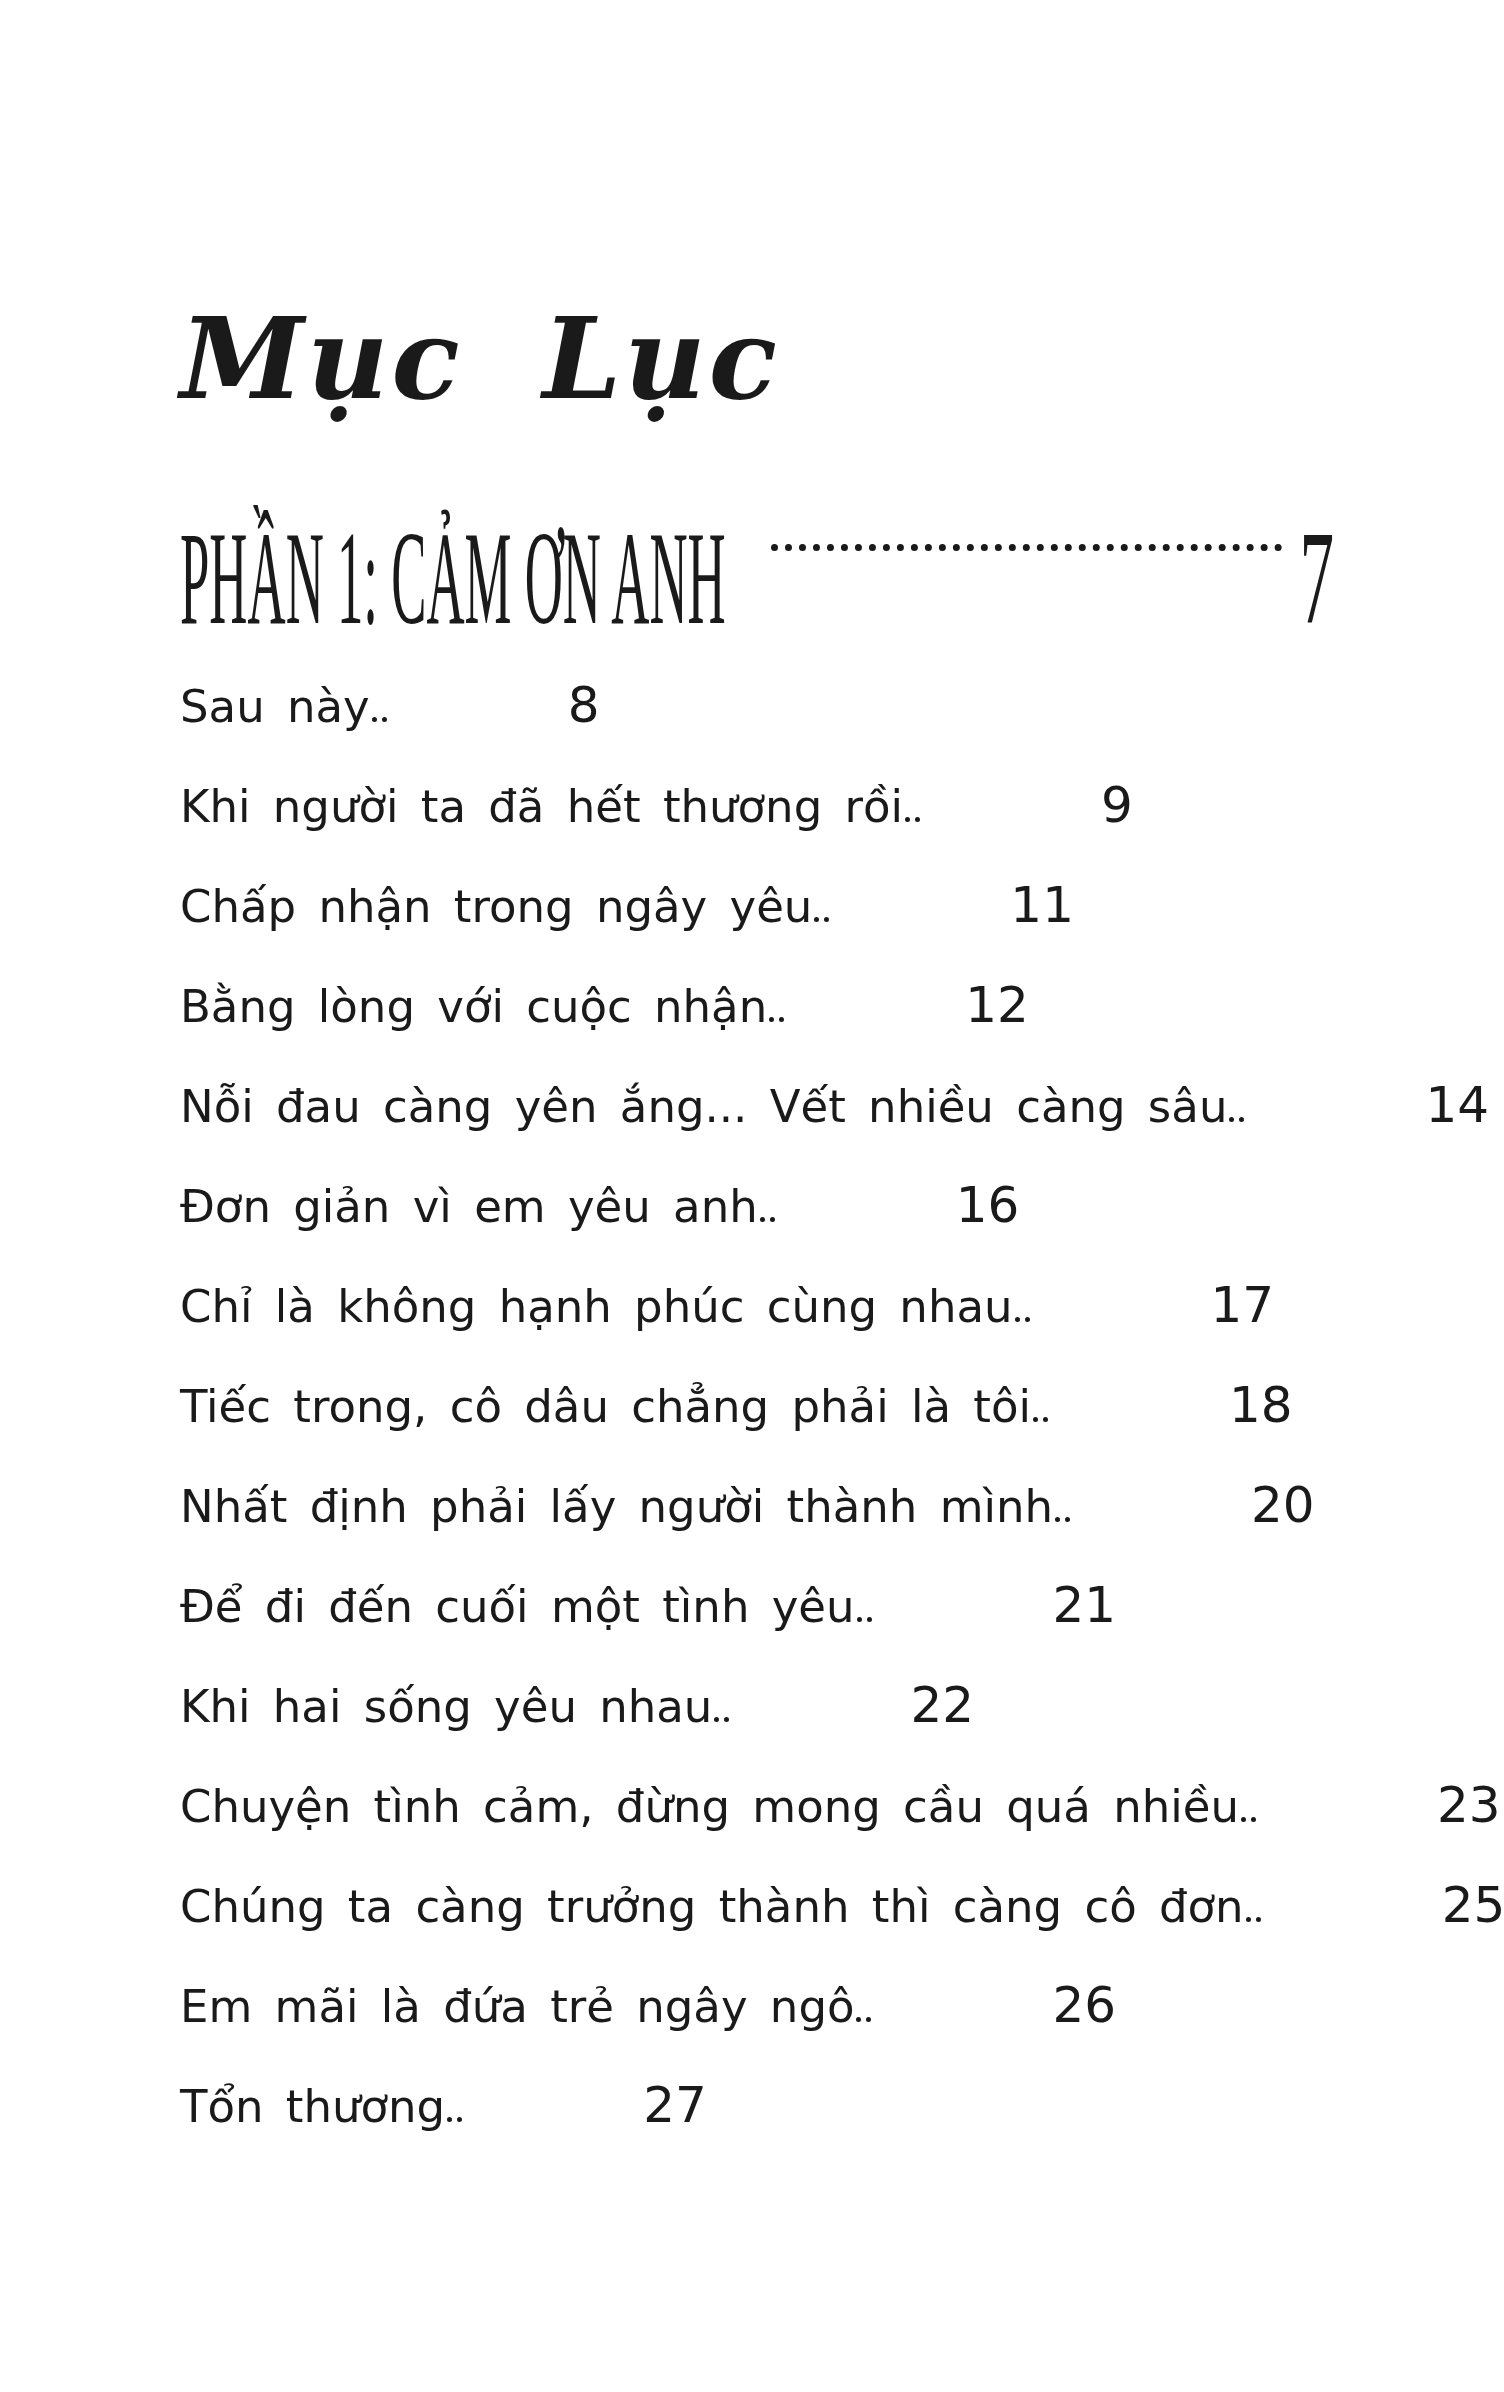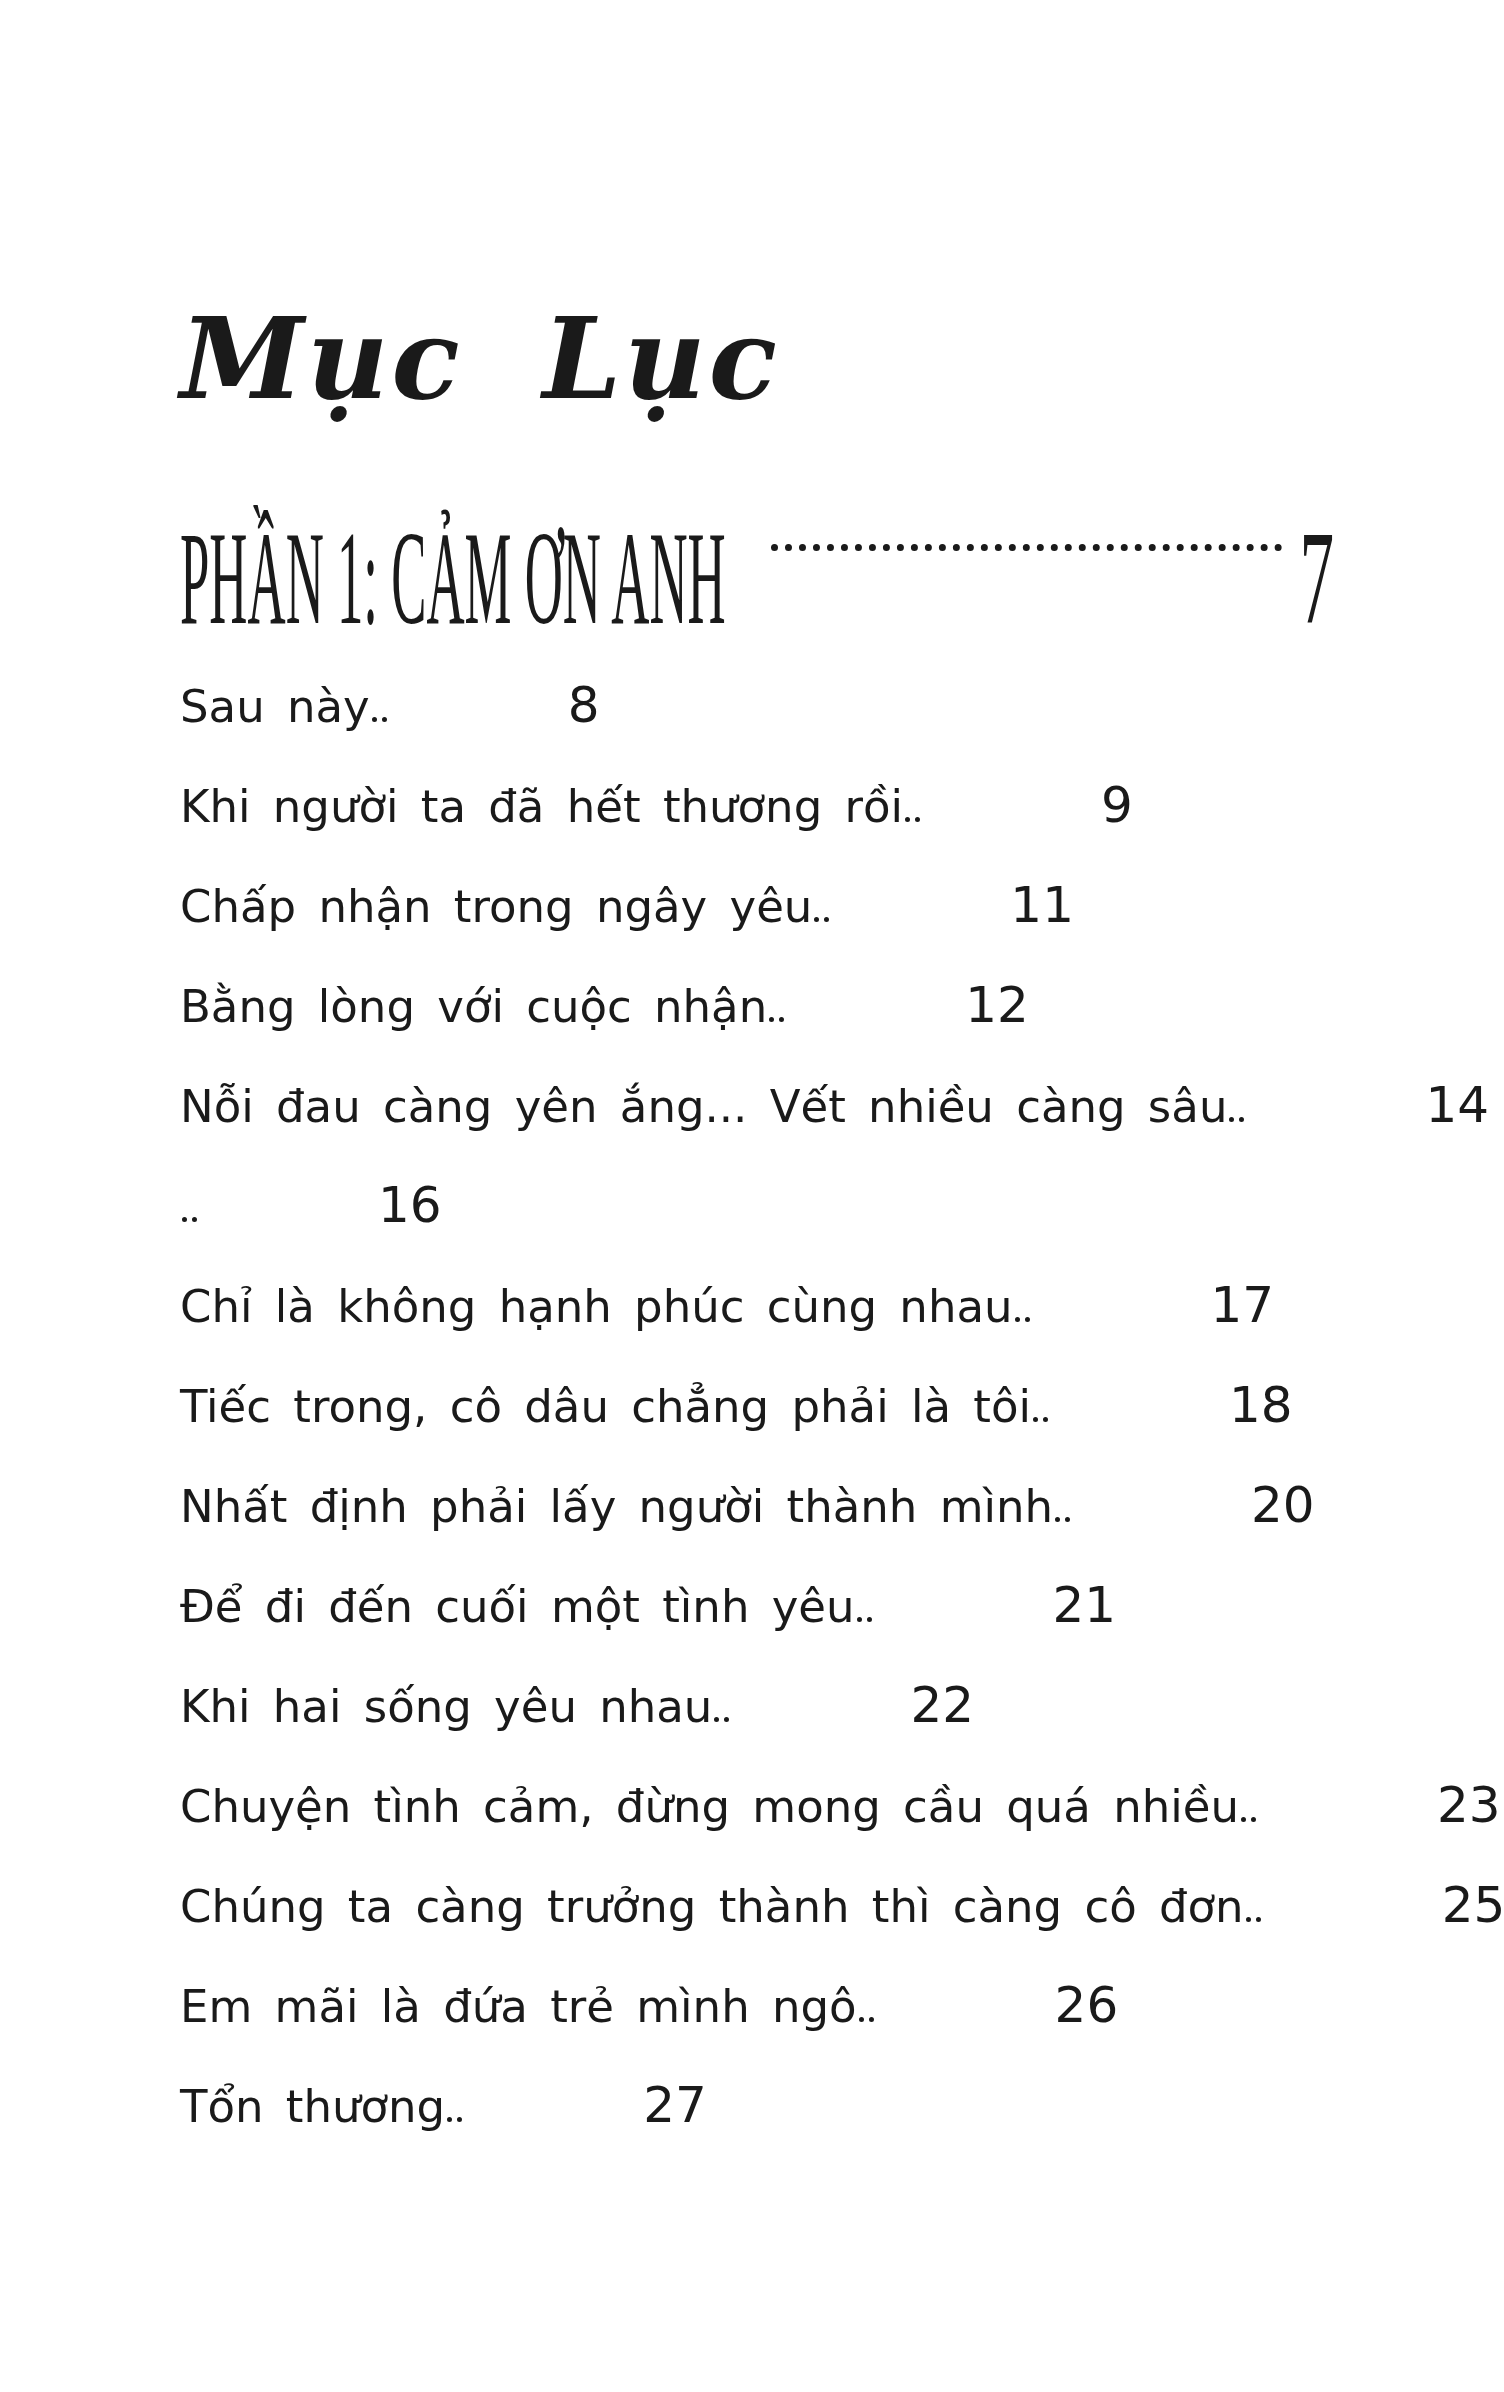--- a/index.html
+++ b/index.html
@@ -133,20 +133,21 @@
     <span class="label">Bằng lòng với cuộc nhận</span>
     <span class="leader"></span>
     <span class="page">12</span>
   </li>
       <li class="entry">
     <span class="label">Nỗi đau càng yên ắng... Vết nhiều càng sâu</span>
     <span class="leader"></span>
     <span class="page">14</span>
   </li>
       <li class="entry">
+    <span class="label">Đơn giản vì em yêu anh</span>
     <span class="leader"></span>
     <span class="page">16</span>
   </li>
       <li class="entry">
     <span class="label">Chỉ là không hạnh phúc cùng nhau</span>
     <span class="leader"></span>
     <span class="page">17</span>
   </li>
       <li class="entry">
     <span class="label">Tiếc trong, cô dâu chẳng phải là tôi</span>
@@ -172,21 +173,21 @@
     <span class="label">Chuyện tình cảm, đừng mong cầu quá nhiều</span>
     <span class="leader"></span>
     <span class="page">23</span>
   </li>
       <li class="entry">
     <span class="label">Chúng ta càng trưởng thành thì càng cô đơn</span>
     <span class="leader"></span>
     <span class="page">25</span>
   </li>
       <li class="entry">
-    <span class="label">Em mãi là đứa trẻ mình ngô</span>
+    <span class="label">Em mãi là đứa trẻ ngây ngô</span>
     <span class="leader"></span>
     <span class="page">26</span>
   </li>
       <li class="entry">
     <span class="label">Tổn thương</span>
     <span class="leader"></span>
     <span class="page">27</span>
   </li>
     </ul>
 

